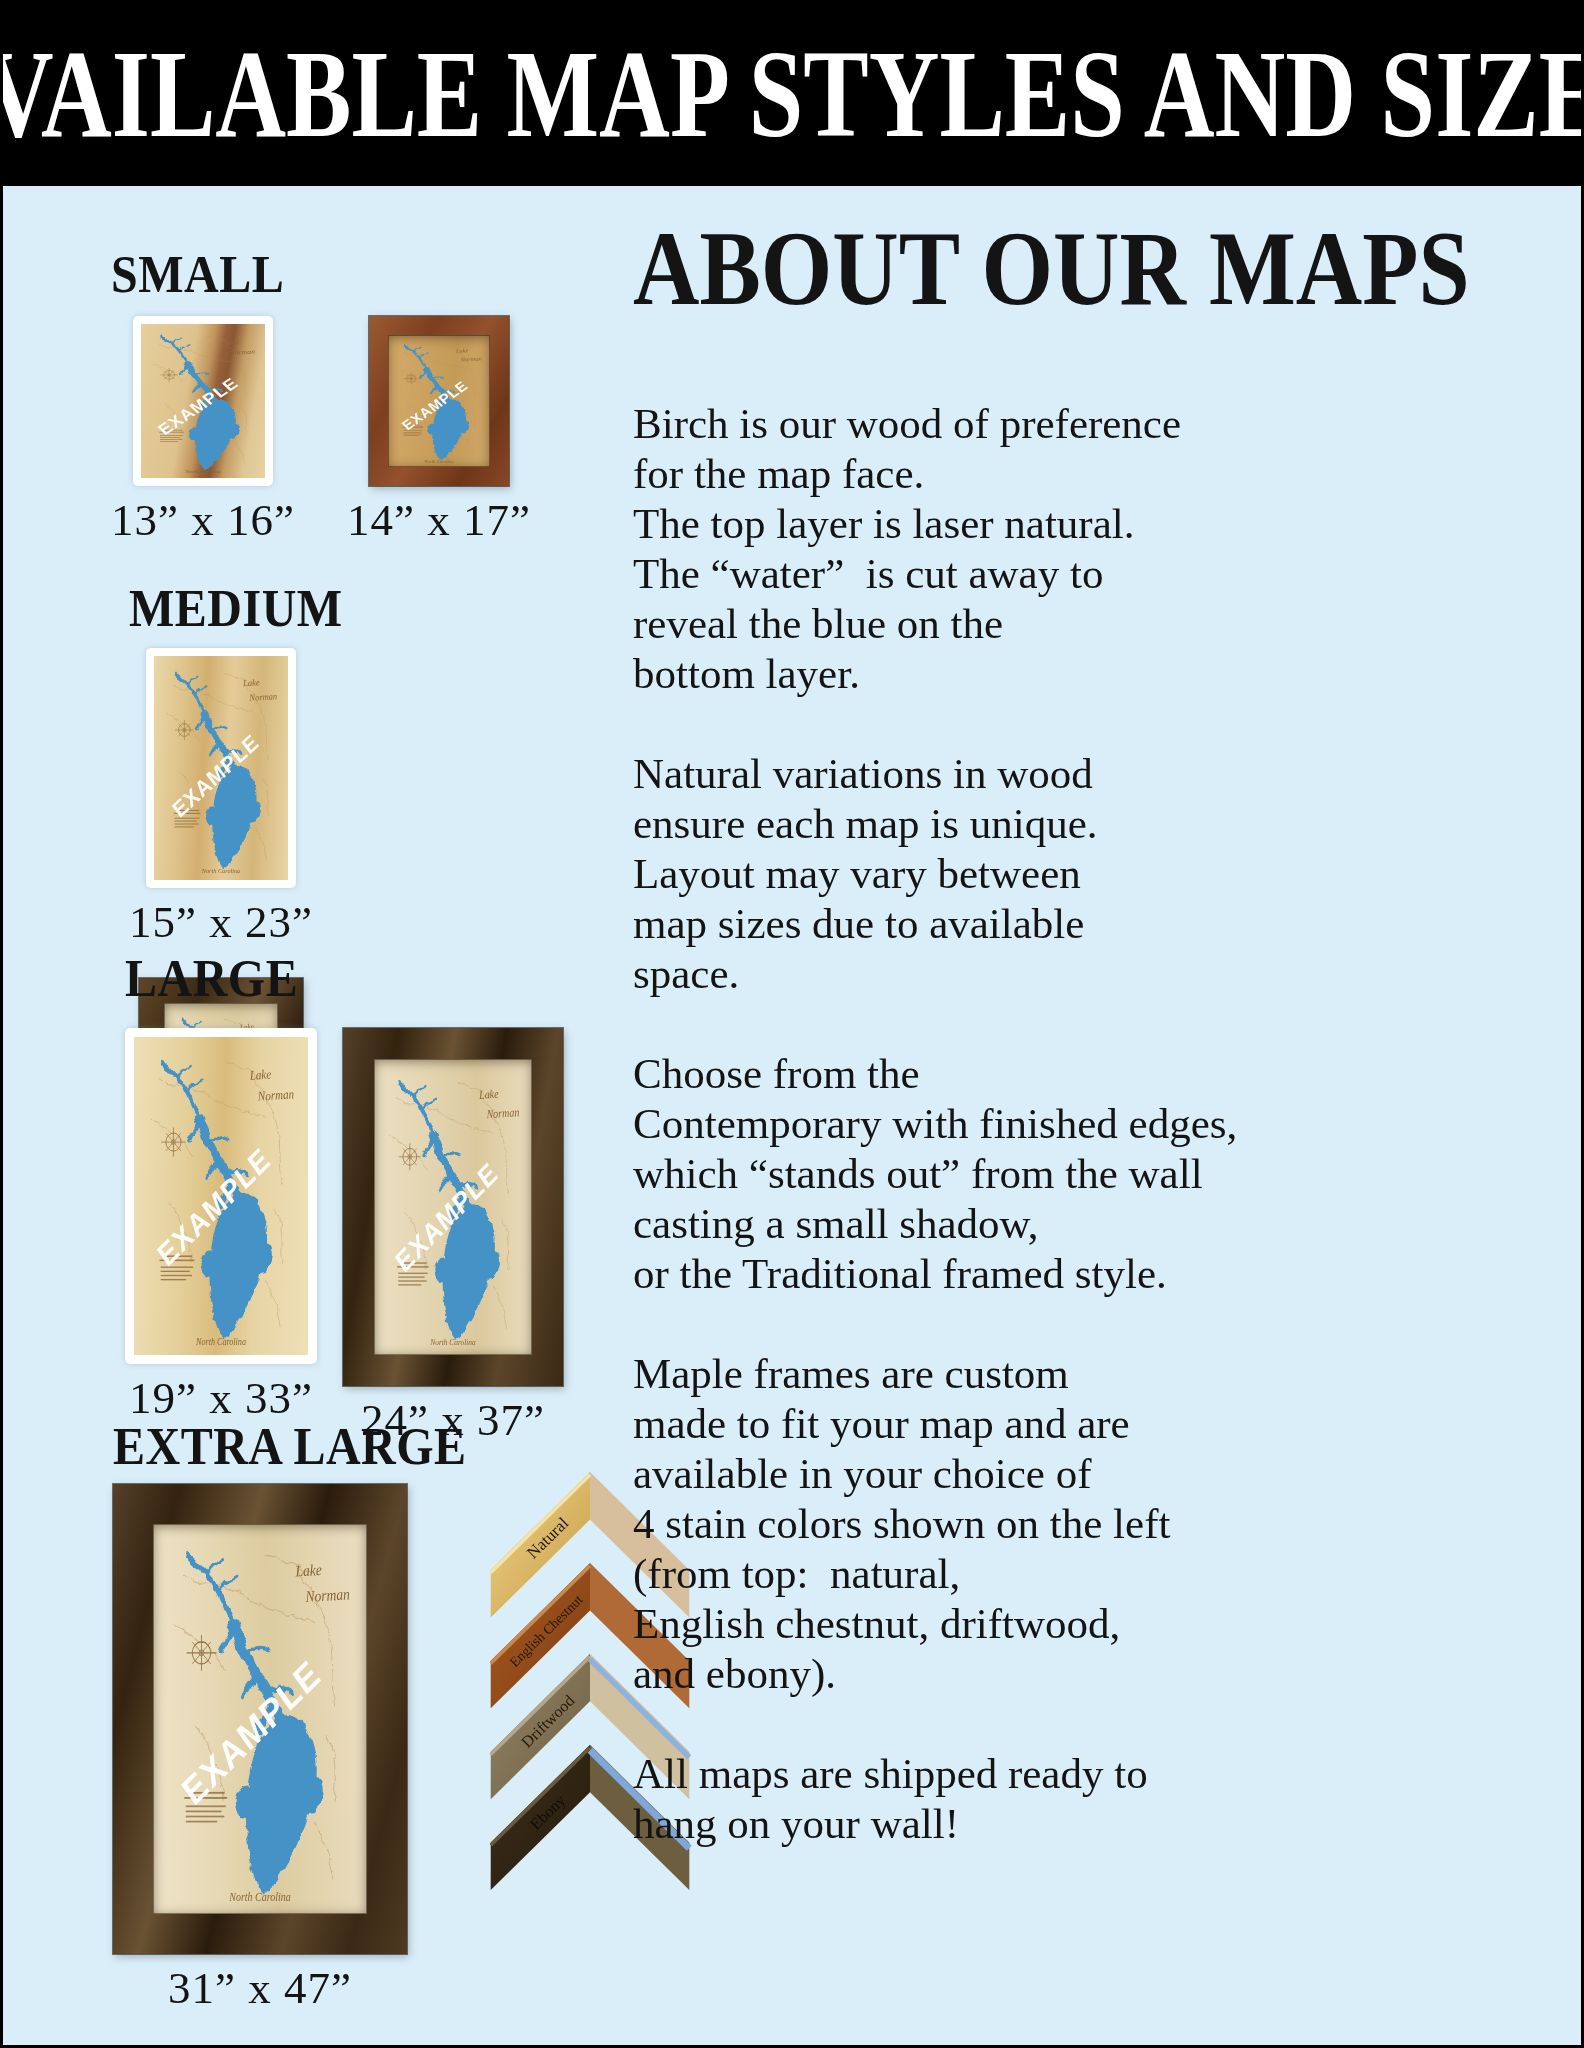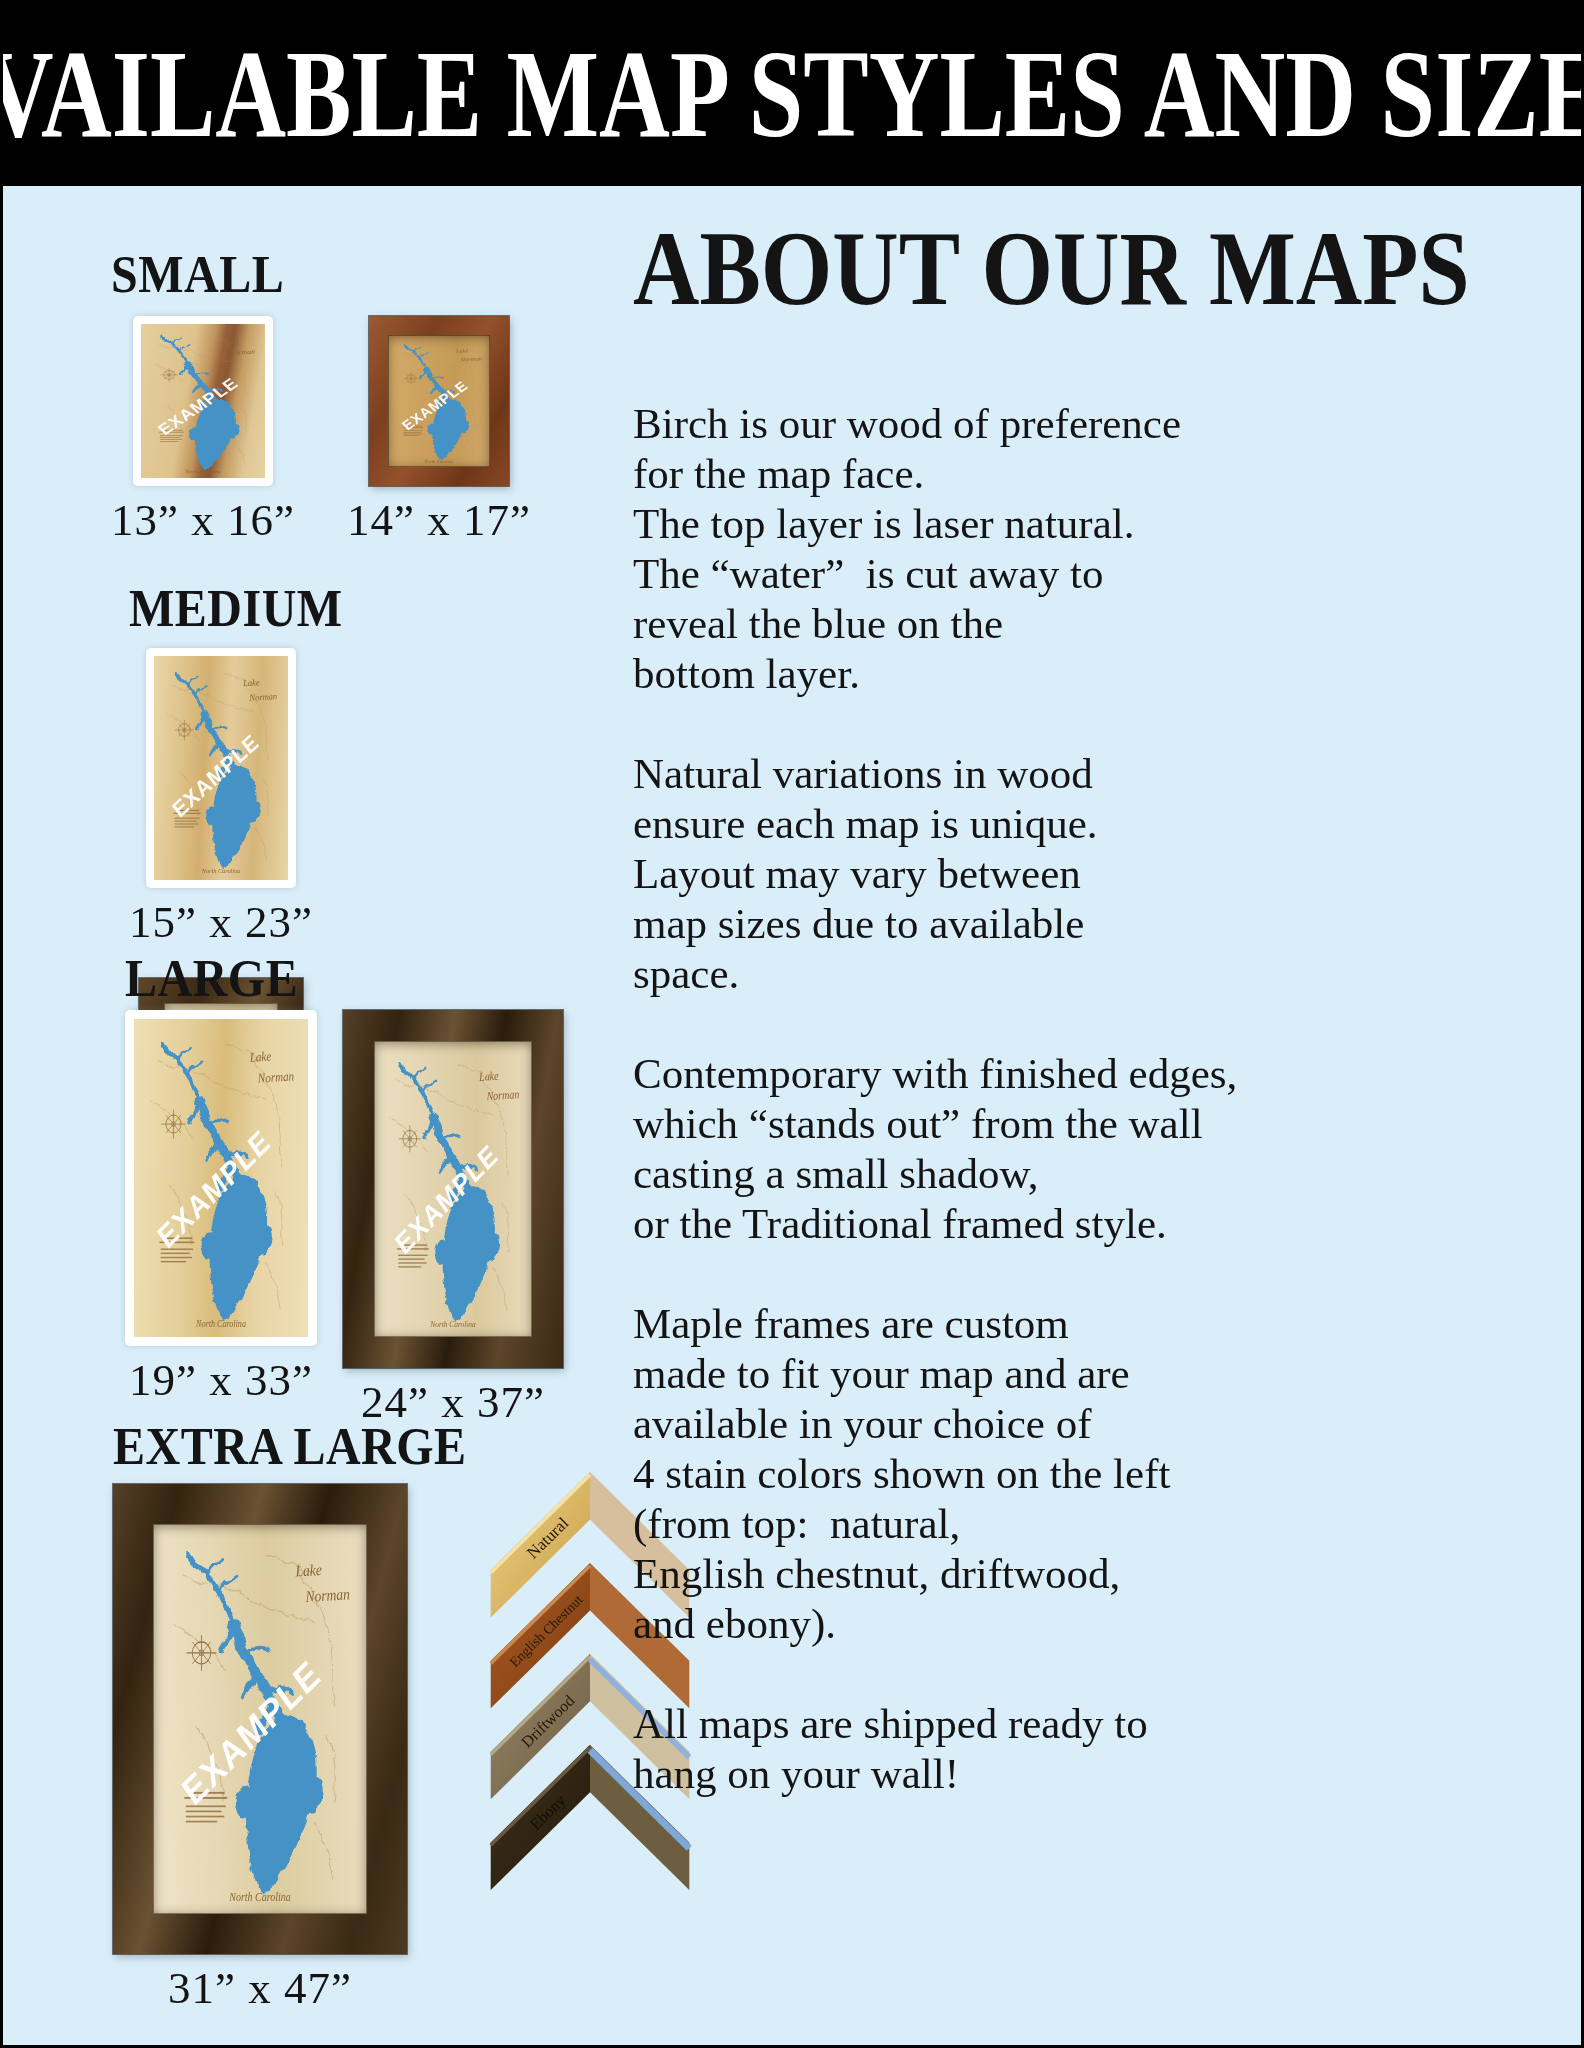--- a/index.html
+++ b/index.html
@@ -166,21 +166,21 @@
               </svg>
           </div>
         </div>
         <figcaption class="size-label">18” x 27”</figcaption>
       </figure>
     </div>
   </div>
 
   <div class="section" style="left:122px;top:950px;">
     <div><span class="size-heading">LARGE</span></div>
-    <div class="card-row" style="gap:26px;margin-top:2px;">
+    <div class="card-row" style="gap:26px;margin-top:20px;">
       <figure class="map-item">
         <div class="card matte" style="padding:9px;">
           <div class="face" style="--face:linear-gradient(92deg,#eedfb5 0%,#e4cf9a 30%,#d9bc7c 50%,#e7d4a4 70%,#efe0b8 100%);width:174px;height:318px;">
             <svg viewBox="0 0 300 460" preserveAspectRatio="none">
                 <use href="#lake-art"></use>
               </svg>
           </div>
         </div>
         <figcaption class="size-label">19” x 33”</figcaption>
       </figure>
@@ -283,20 +283,21 @@
 
     <div class="para">
       <div class="rc-line">Natural variations in wood</div>
       <div class="rc-line">ensure each map is unique.</div>
       <div class="rc-line">Layout may vary between</div>
       <div class="rc-line">map sizes due to available</div>
       <div class="rc-line">space.</div>
     </div>
 
     <div class="para">
+      <div class="rc-line">Choose from the</div>
       <div class="rc-line">Contemporary with finished edges,</div>
       <div class="rc-line">which “stands out” from the wall</div>
       <div class="rc-line">casting a small shadow,</div>
       <div class="rc-line">or the Traditional framed style.</div>
     </div>
 
     <div class="para">
       <div class="rc-line">Maple frames are custom</div>
       <div class="rc-line">made to fit your map and are</div>
       <div class="rc-line">available in your choice of</div>

